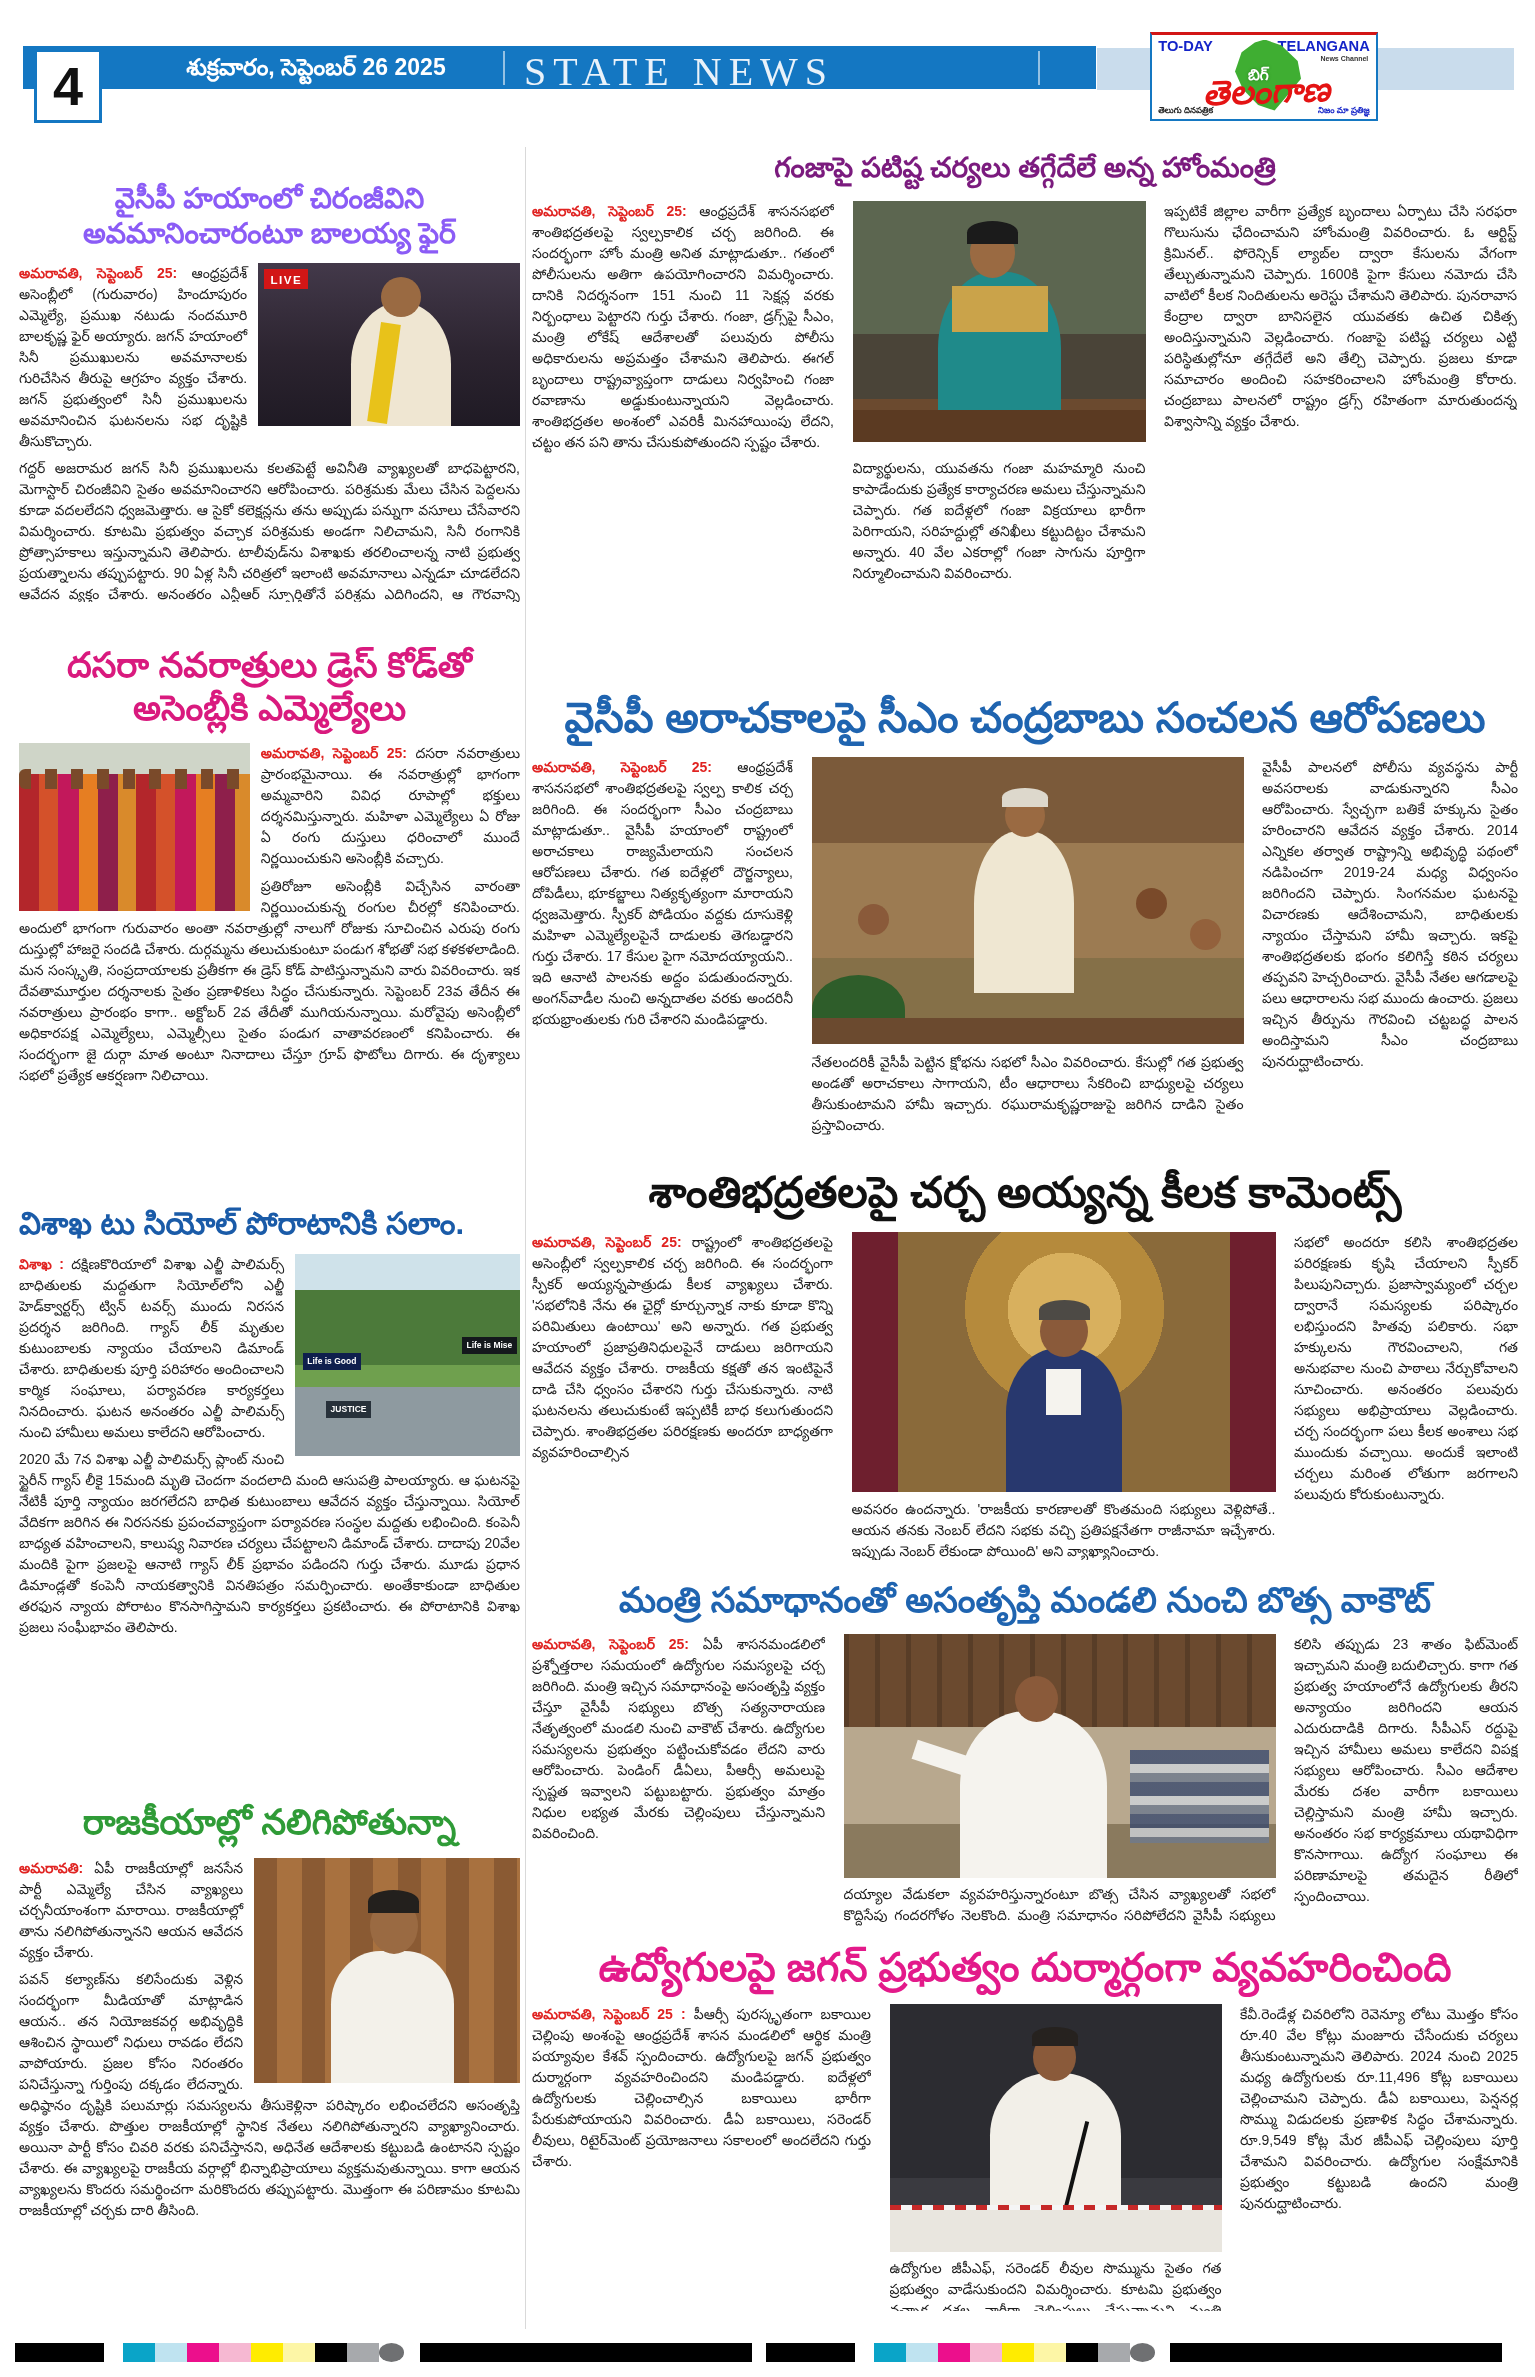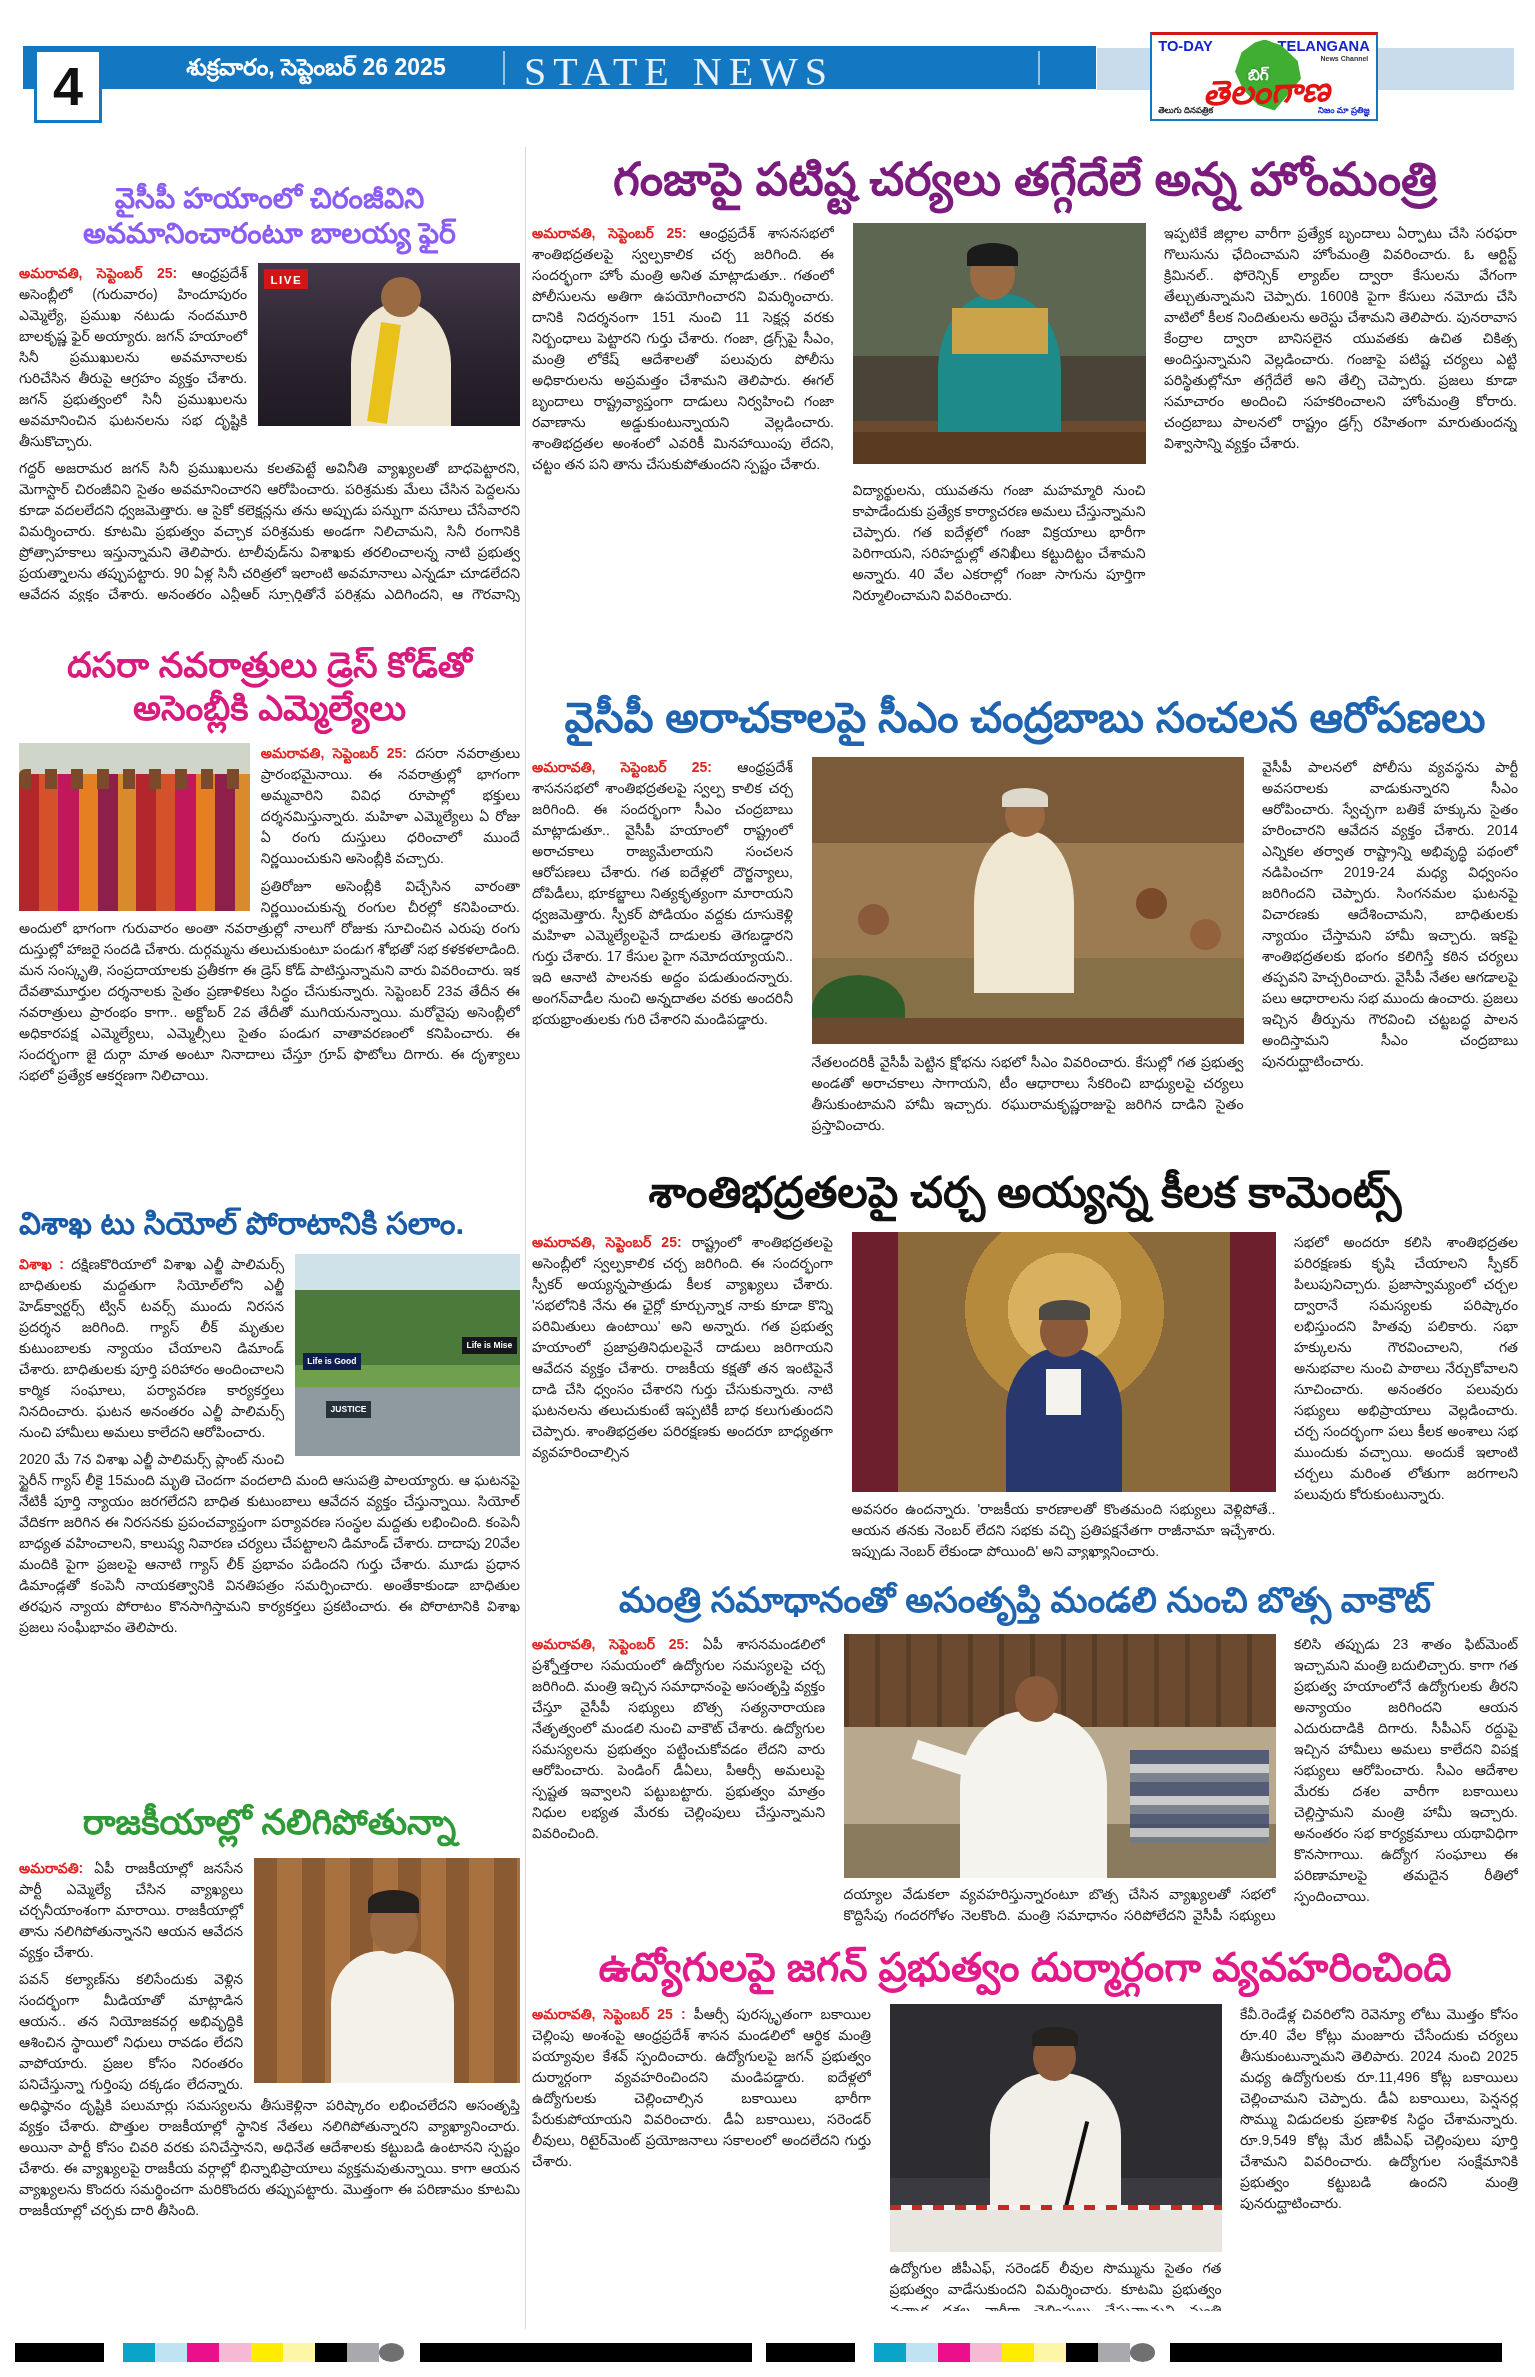--- a/index.html
+++ b/index.html
@@ -194,21 +194,21 @@
       <div class="shirt"></div>
       <div class="head"></div>
       <div class="hair"></div>
     </div>
     <p style="margin:0 0 6.2px;"><span class="dateline">అమరావతి:</span> <span>ఏపీ రాజకీయాల్లో జనసేన పార్టీ ఎమ్మెల్యే చేసిన వ్యాఖ్యలు చర్చనీయాంశంగా మారాయి. రాజకీయాల్లో తాను నలిగిపోతున్నానని ఆయన ఆవేదన వ్యక్తం చేశారు.</span></p>
     <p style="margin:0;">పవన్ కల్యాణ్‌ను కలిసేందుకు వెళ్లిన సందర్భంగా మీడియాతో మాట్లాడిన ఆయన.. తన నియోజకవర్గ అభివృద్ధికి ఆశించిన స్థాయిలో నిధులు రావడం లేదని వాపోయారు. ప్రజల కోసం నిరంతరం పనిచేస్తున్నా గుర్తింపు దక్కడం లేదన్నారు. అధిష్ఠానం దృష్టికి పలుమార్లు సమస్యలను తీసుకెళ్లినా పరిష్కారం లభించలేదని అసంతృప్తి వ్యక్తం చేశారు. పొత్తుల రాజకీయాల్లో స్థానిక నేతలు నలిగిపోతున్నారని వ్యాఖ్యానించారు. అయినా పార్టీ కోసం చివరి వరకు పనిచేస్తానని, అధినేత ఆదేశాలకు కట్టుబడి ఉంటానని స్పష్టం చేశారు. ఈ వ్యాఖ్యలపై రాజకీయ వర్గాల్లో భిన్నాభిప్రాయాలు వ్యక్తమవుతున్నాయి. కాగా ఆయన వ్యాఖ్యలను కొందరు సమర్థించగా మరికొందరు తప్పుపట్టారు. మొత్తంగా ఈ పరిణామం కూటమి రాజకీయాల్లో చర్చకు దారి తీసింది.</p>
   </div>
 </div>
 
 <div class="art" style="left:532px;top:151px;width:986px;height:540px;">
-  <div class="hl" style="font-size:46px;color:#7b1b7e;margin-bottom:15.4px;">గంజాపై పటిష్ట చర్యలు తగ్గేదేలే అన్న హోంమంత్రి</div>
+  <div class="hl" style="font-size:28px;color:#7b1b7e;margin-bottom:15.4px;">గంజాపై పటిష్ట చర్యలు తగ్గేదేలే అన్న హోంమంత్రి</div>
   <div class="cols" style="gap:18.5px;height:463px;">
     <div class="col body-txt" style="width:302px;height:463px;">
       <p style="margin:0;"><span class="dateline">అమరావతి, సెప్టెంబర్ 25:</span> <span>ఆంధ్రప్రదేశ్ శాసనసభలో శాంతిభద్రతలపై స్వల్పకాలిక చర్చ జరిగింది. ఈ సందర్భంగా హోం మంత్రి అనిత మాట్లాడుతూ.. గతంలో పోలీసులను అతిగా ఉపయోగించారని విమర్శించారు. దానికి నిదర్శనంగా 151 నుంచి 11 సెక్షన్ల వరకు నిర్బంధాలు పెట్టారని గుర్తు చేశారు. గంజా, డ్రగ్స్‌పై సీఎం, మంత్రి లోకేష్ ఆదేశాలతో పలువురు పోలీసు అధికారులను అప్రమత్తం చేశామని తెలిపారు. ఈగల్ బృందాలు రాష్ట్రవ్యాప్తంగా దాడులు నిర్వహించి గంజా రవాణాను అడ్డుకుంటున్నాయని వెల్లడించారు. శాంతిభద్రతల అంశంలో ఎవరికీ మినహాయింపు లేదని, చట్టం తన పని తాను చేసుకుపోతుందని స్పష్టం చేశారు.</span></p>
     </div>
     <div class="col" style="width:293px;height:463px;">
       <div class="photo ph-anita">
         <div class="saree"></div>
         <div class="blouse"></div>
         <div class="head"></div>
         <div class="hair"></div>

